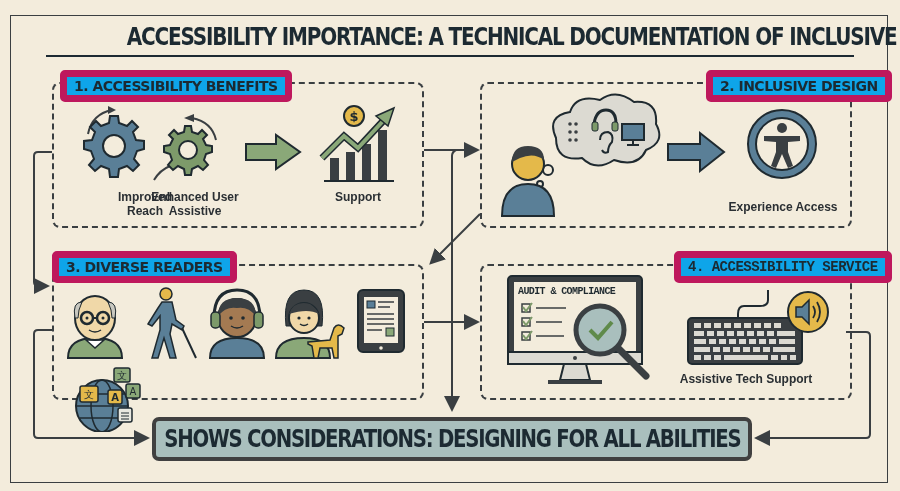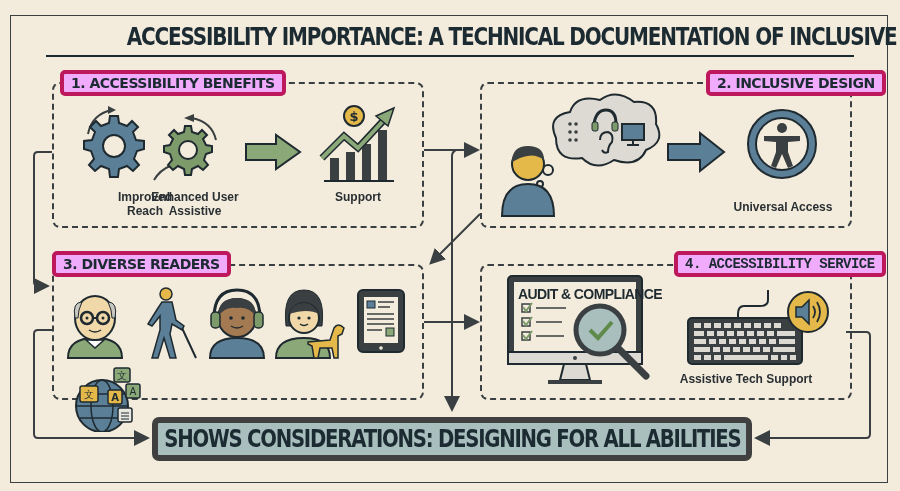--- a/index.html
+++ b/index.html
@@ -1,23 +1,23 @@
 <!DOCTYPE html>
 <html><head>
 <meta charset="utf-8">
 <style>
   html,body{margin:0;padding:0;}
   body{width:900px;height:491px;background:#f3ecdc;position:relative;overflow:hidden;font-family:"Liberation Sans",sans-serif;color:#1f2a30;}
   .frame{position:absolute;left:10px;top:15px;width:878px;height:468px;border:1.5px solid #3a3f42;box-sizing:border-box;}
   .title{position:absolute;left:46px;top:22px;width:808px;text-align:center;font-family:"DejaVu Sans",sans-serif;font-weight:bold;font-size:25px;letter-spacing:-1.5px;transform:scaleX(0.8);transform-origin:center;color:#1c2a32;white-space:nowrap;}
   .title-rule{position:absolute;left:46px;top:55px;width:808px;height:2px;background:#1c2a32;}
   .panel{position:absolute;border:2px dashed #3a3f42;border-radius:8px;box-sizing:border-box;}
-  .tag{position:absolute;background:#f0abfc;border:4px solid #be185d;border-radius:5px;padding:1px 7px;font-family:"DejaVu Sans",sans-serif;font-weight:bold;font-size:14px;color:#1c2a32;white-space:nowrap;letter-spacing:-0.5px;}
+  .tag{position:absolute;background:#0ea5e9;border:7px solid #be185d;border-radius:5px;padding:1px 7px;font-family:"DejaVu Sans",sans-serif;font-weight:bold;font-size:14px;color:#1c2a32;white-space:nowrap;letter-spacing:-0.5px;}
   .lbl{position:absolute;font-weight:bold;font-size:12px;color:#2a2f33;text-align:center;line-height:14px;}
-  .bottom-box{position:absolute;left:152px;top:417px;width:600px;height:44px;background:#a9bfbd;border:6px solid #404040;border-radius:7px;box-sizing:border-box;display:flex;align-items:center;justify-content:center;}
+  .bottom-box{position:absolute;left:152px;top:417px;width:600px;height:44px;background:#a9bfbd;border:4px solid #404040;border-radius:7px;box-sizing:border-box;display:flex;align-items:center;justify-content:center;}
   .bottom-box span{font-family:"DejaVu Sans",sans-serif;font-weight:bold;font-size:24px;letter-spacing:-1.5px;color:#1c2a32;transform:scaleX(0.82);white-space:nowrap;}
   svg.ov{position:absolute;left:0;top:0;}
   .ic{position:absolute;}
 </style>
 </head>
 <body>
 
 <div class="frame"></div>
 <div class="title">ACCESSIBILITY IMPORTANCE: A TECHNICAL DOCUMENTATION OF INCLUSIVE DESIGN</div>
 <div class="title-rule"></div>
@@ -118,21 +118,21 @@
 <svg class="ic" style="left:666px;top:130px;" width="62" height="44" viewBox="0 0 62 44">
   <path d="M2,14 L34,14 L34,3 L58,22 L34,41 L34,30 L2,30Z" fill="#5a7f97" stroke="#1f2a30" stroke-width="2"></path>
 </svg>
 
 <svg class="ic" style="left:744px;top:106px;" width="76" height="76" viewBox="0 0 76 76">
   <circle cx="38" cy="38" r="34" fill="#5a7f97" stroke="#1f2a30" stroke-width="2"></circle>
   <circle cx="38" cy="38" r="26" fill="#f3ecdc" stroke="#1f2a30" stroke-width="2"></circle>
   <circle cx="38" cy="22" r="5" fill="#3a3f42"></circle>
   <path d="M20,30 L56,30 L56,35 L44,36 L44,46 L49,60 L44,62 L38,48 L32,62 L27,60 L32,46 L32,36 L20,35Z" fill="#3a3f42"></path>
 </svg>
-<div class="lbl" style="left:728px;top:200px;width:110px;">Universal Access</div>
+<div class="lbl" style="left:728px;top:200px;width:110px;">Experience Access</div>
 
 <div class="panel" style="left:52px;top:264px;width:372px;height:136px;"></div>
 <div class="tag" style="left:52px;top:251px;">3. DIVERSE READERS</div>
 
 <svg class="ic" style="left:64px;top:288px;" width="62" height="72" viewBox="0 0 62 72">
   <path d="M4,70 Q4,50 31,50 Q58,50 58,70Z" fill="#8aa878" stroke="#1f2a30" stroke-width="2"></path>
   <path d="M22,52 L31,60 L40,52Z" fill="#fff" stroke="#1f2a30" stroke-width="1.5"></path>
   <ellipse cx="31" cy="30" rx="20" ry="22" fill="#f0d8a8" stroke="#1f2a30" stroke-width="2"></ellipse>
   <path d="M11,30 Q8,14 18,14 Q14,22 14,30Z M51,30 Q54,14 44,14 Q48,22 48,30Z" fill="#c8c8c0" stroke="#1f2a30"></path>
   <circle cx="23" cy="30" r="6" fill="none" stroke="#1f2a30" stroke-width="2.5"></circle>
@@ -226,21 +226,21 @@
   </g>
   <g stroke="#7d9a6a" stroke-width="2" fill="none">
     <path d="M17,33 L20,37 L26,29"></path>
       <path d="M17,47 L20,51 L26,43"></path>
       <path d="M17,61 L20,65 L26,57"></path>
   </g>
   <line x1="112" y1="74" x2="140" y2="102" stroke="#3a3f42" stroke-width="7" stroke-linecap="round"></line>
   <circle cx="94" cy="56" r="24" fill="#a9bfbd" stroke="#3a3f42" stroke-width="5"></circle>
   <path d="M84,56 L92,64 L106,48" stroke="#5f8a4a" stroke-width="4" fill="none"></path>
 </svg>
-<div style="position:absolute;left:518px;top:286px;font-family:Liberation Sans, sans-serif;font-weight:bold;font-size:14px;letter-spacing:-0.6px;color:#1f2a30;">AUDIT &amp; COMPLIANCE</div>
+<div style="position:absolute;left:518px;top:286px;font-family:Liberation Mono, monospace;font-weight:bold;font-size:10px;letter-spacing:-0.6px;color:#1f2a30;">AUDIT &amp; COMPLIANCE</div>
 
 <svg class="ic" style="left:686px;top:288px;" width="150" height="80" viewBox="0 0 150 80">
   <path d="M82,2 L82,12 Q82,18 74,18 L58,18 Q52,18 52,26 L52,30" stroke="#1f2a30" stroke-width="2" fill="none"></path>
   <rect x="2" y="30" width="114" height="46" rx="4" fill="#3a3f42" stroke="#1f2a30" stroke-width="2"></rect>
   <g fill="#dcdad2">
     <rect x="8" y="35" width="7" height="5"></rect>
       <rect x="18" y="35" width="7" height="5"></rect>
       <rect x="28" y="35" width="7" height="5"></rect>
       <rect x="38" y="35" width="7" height="5"></rect>
       <rect x="48" y="35" width="7" height="5"></rect>

